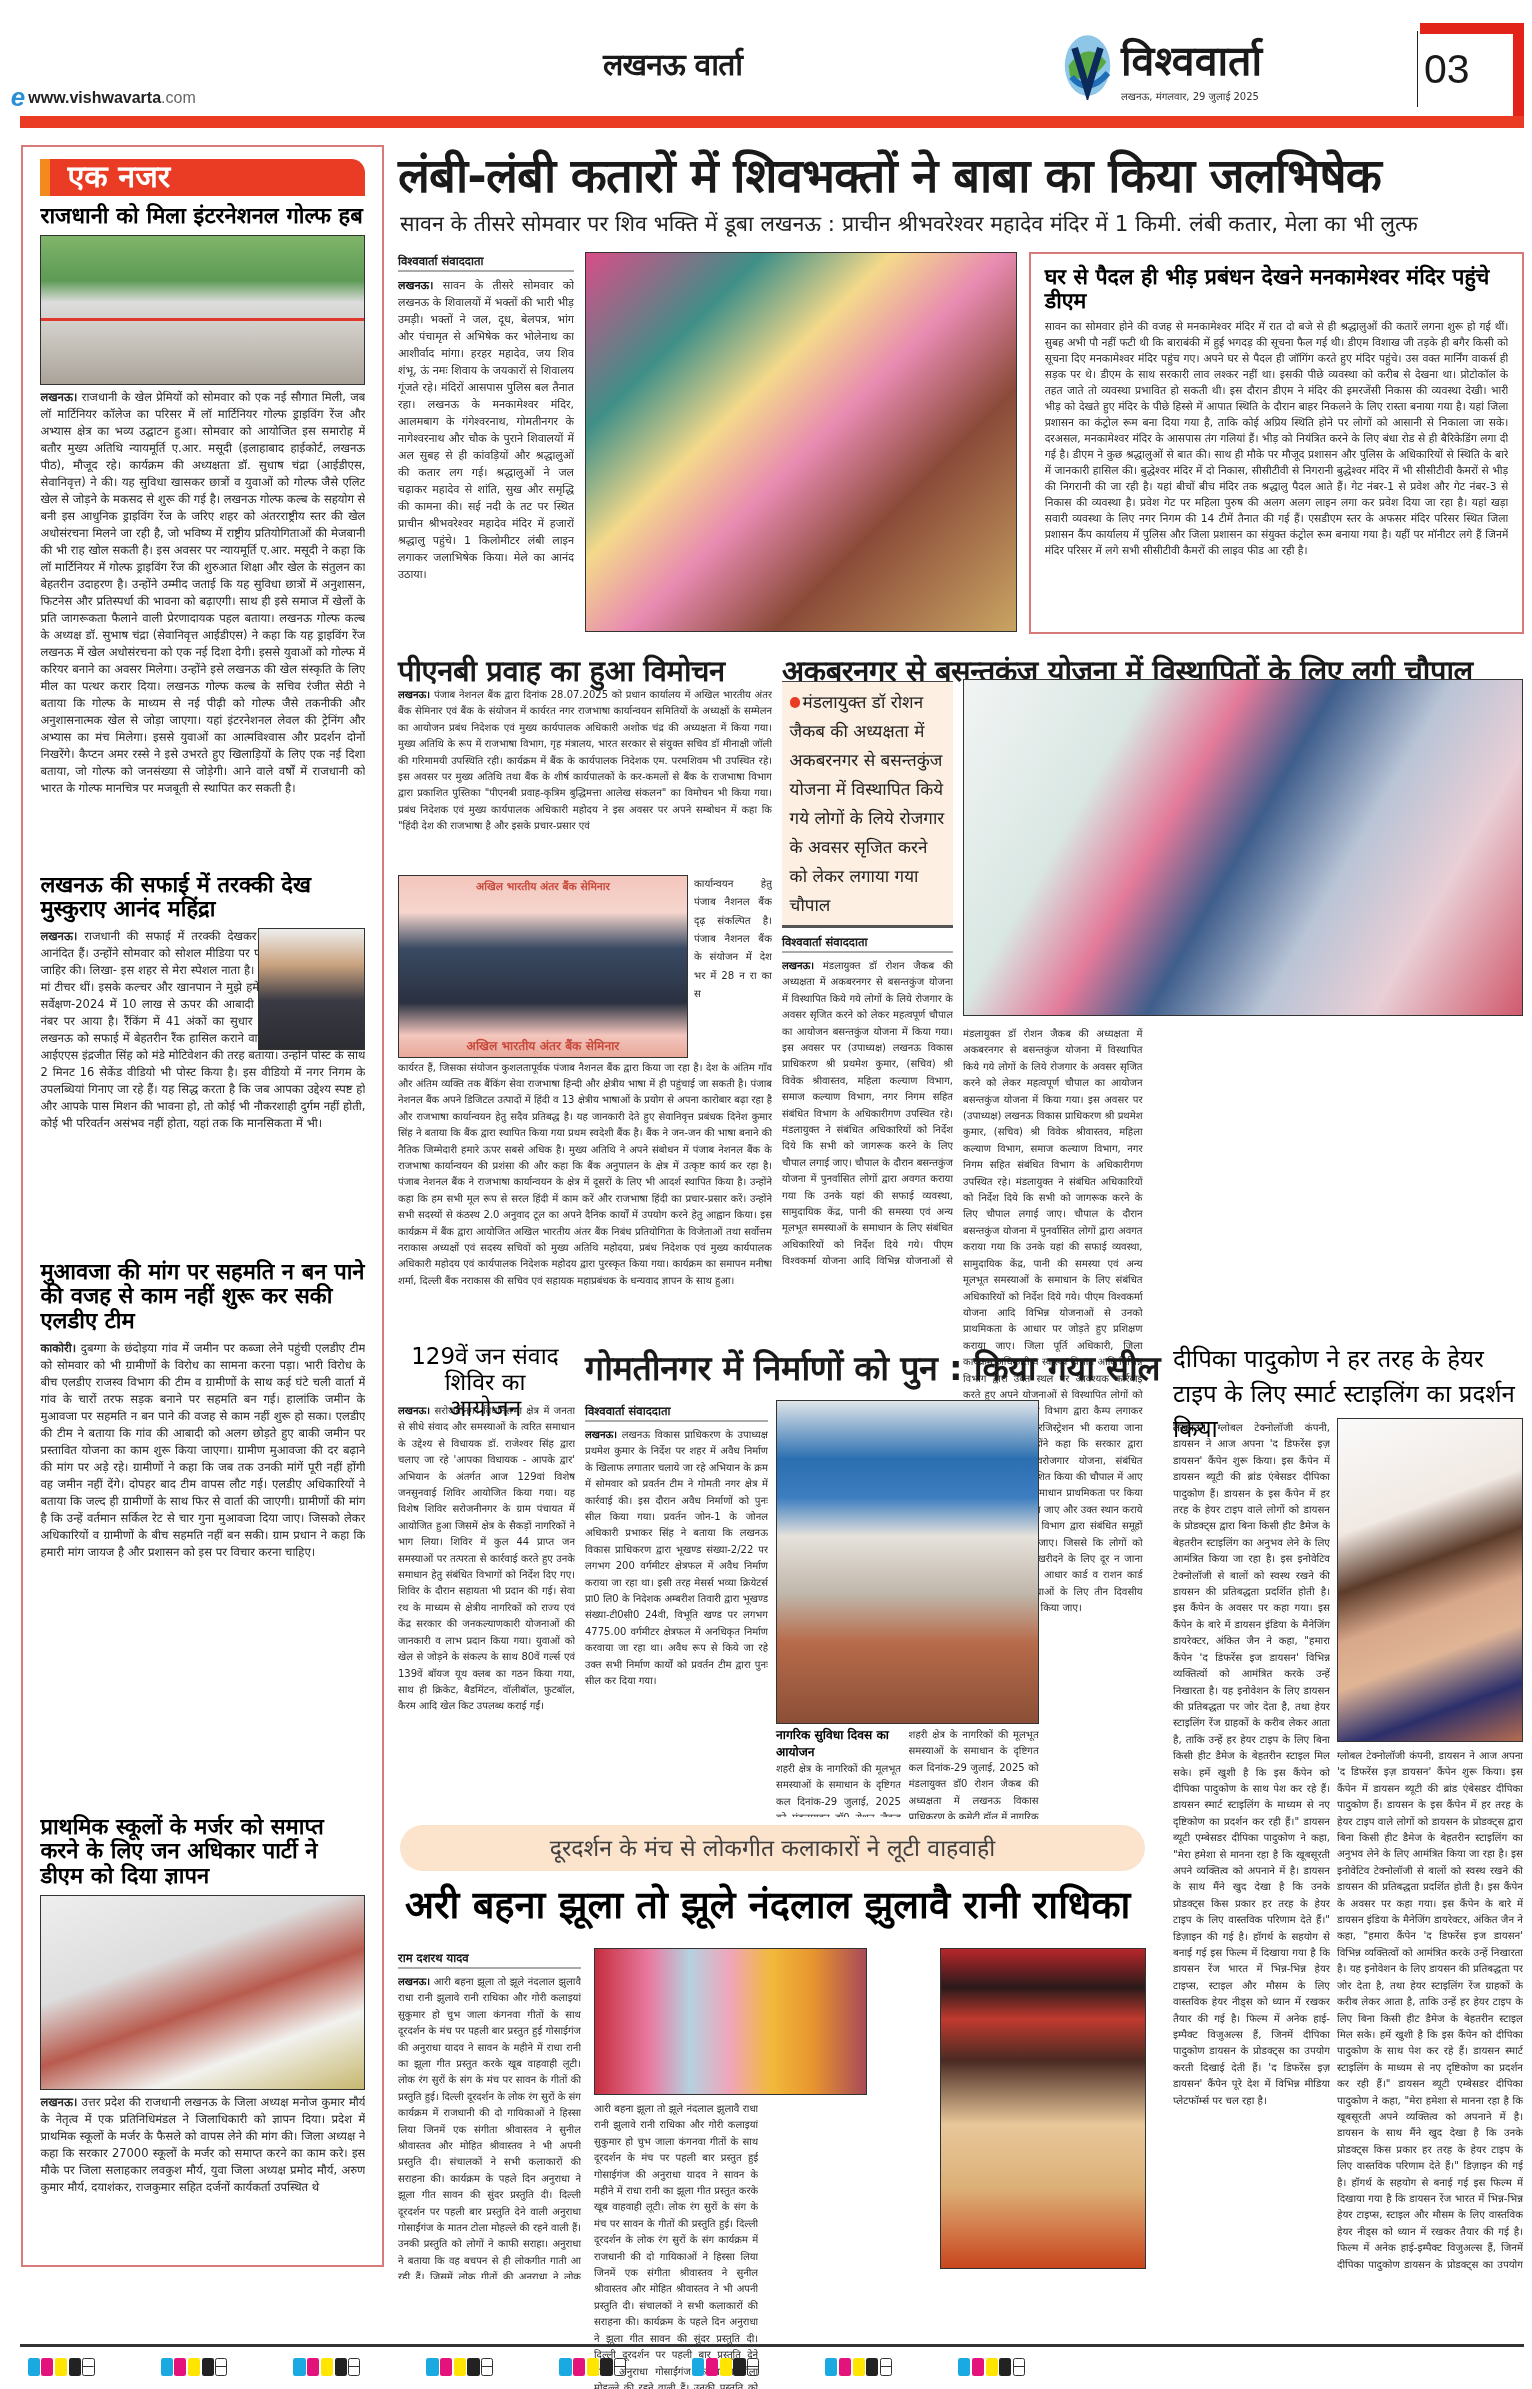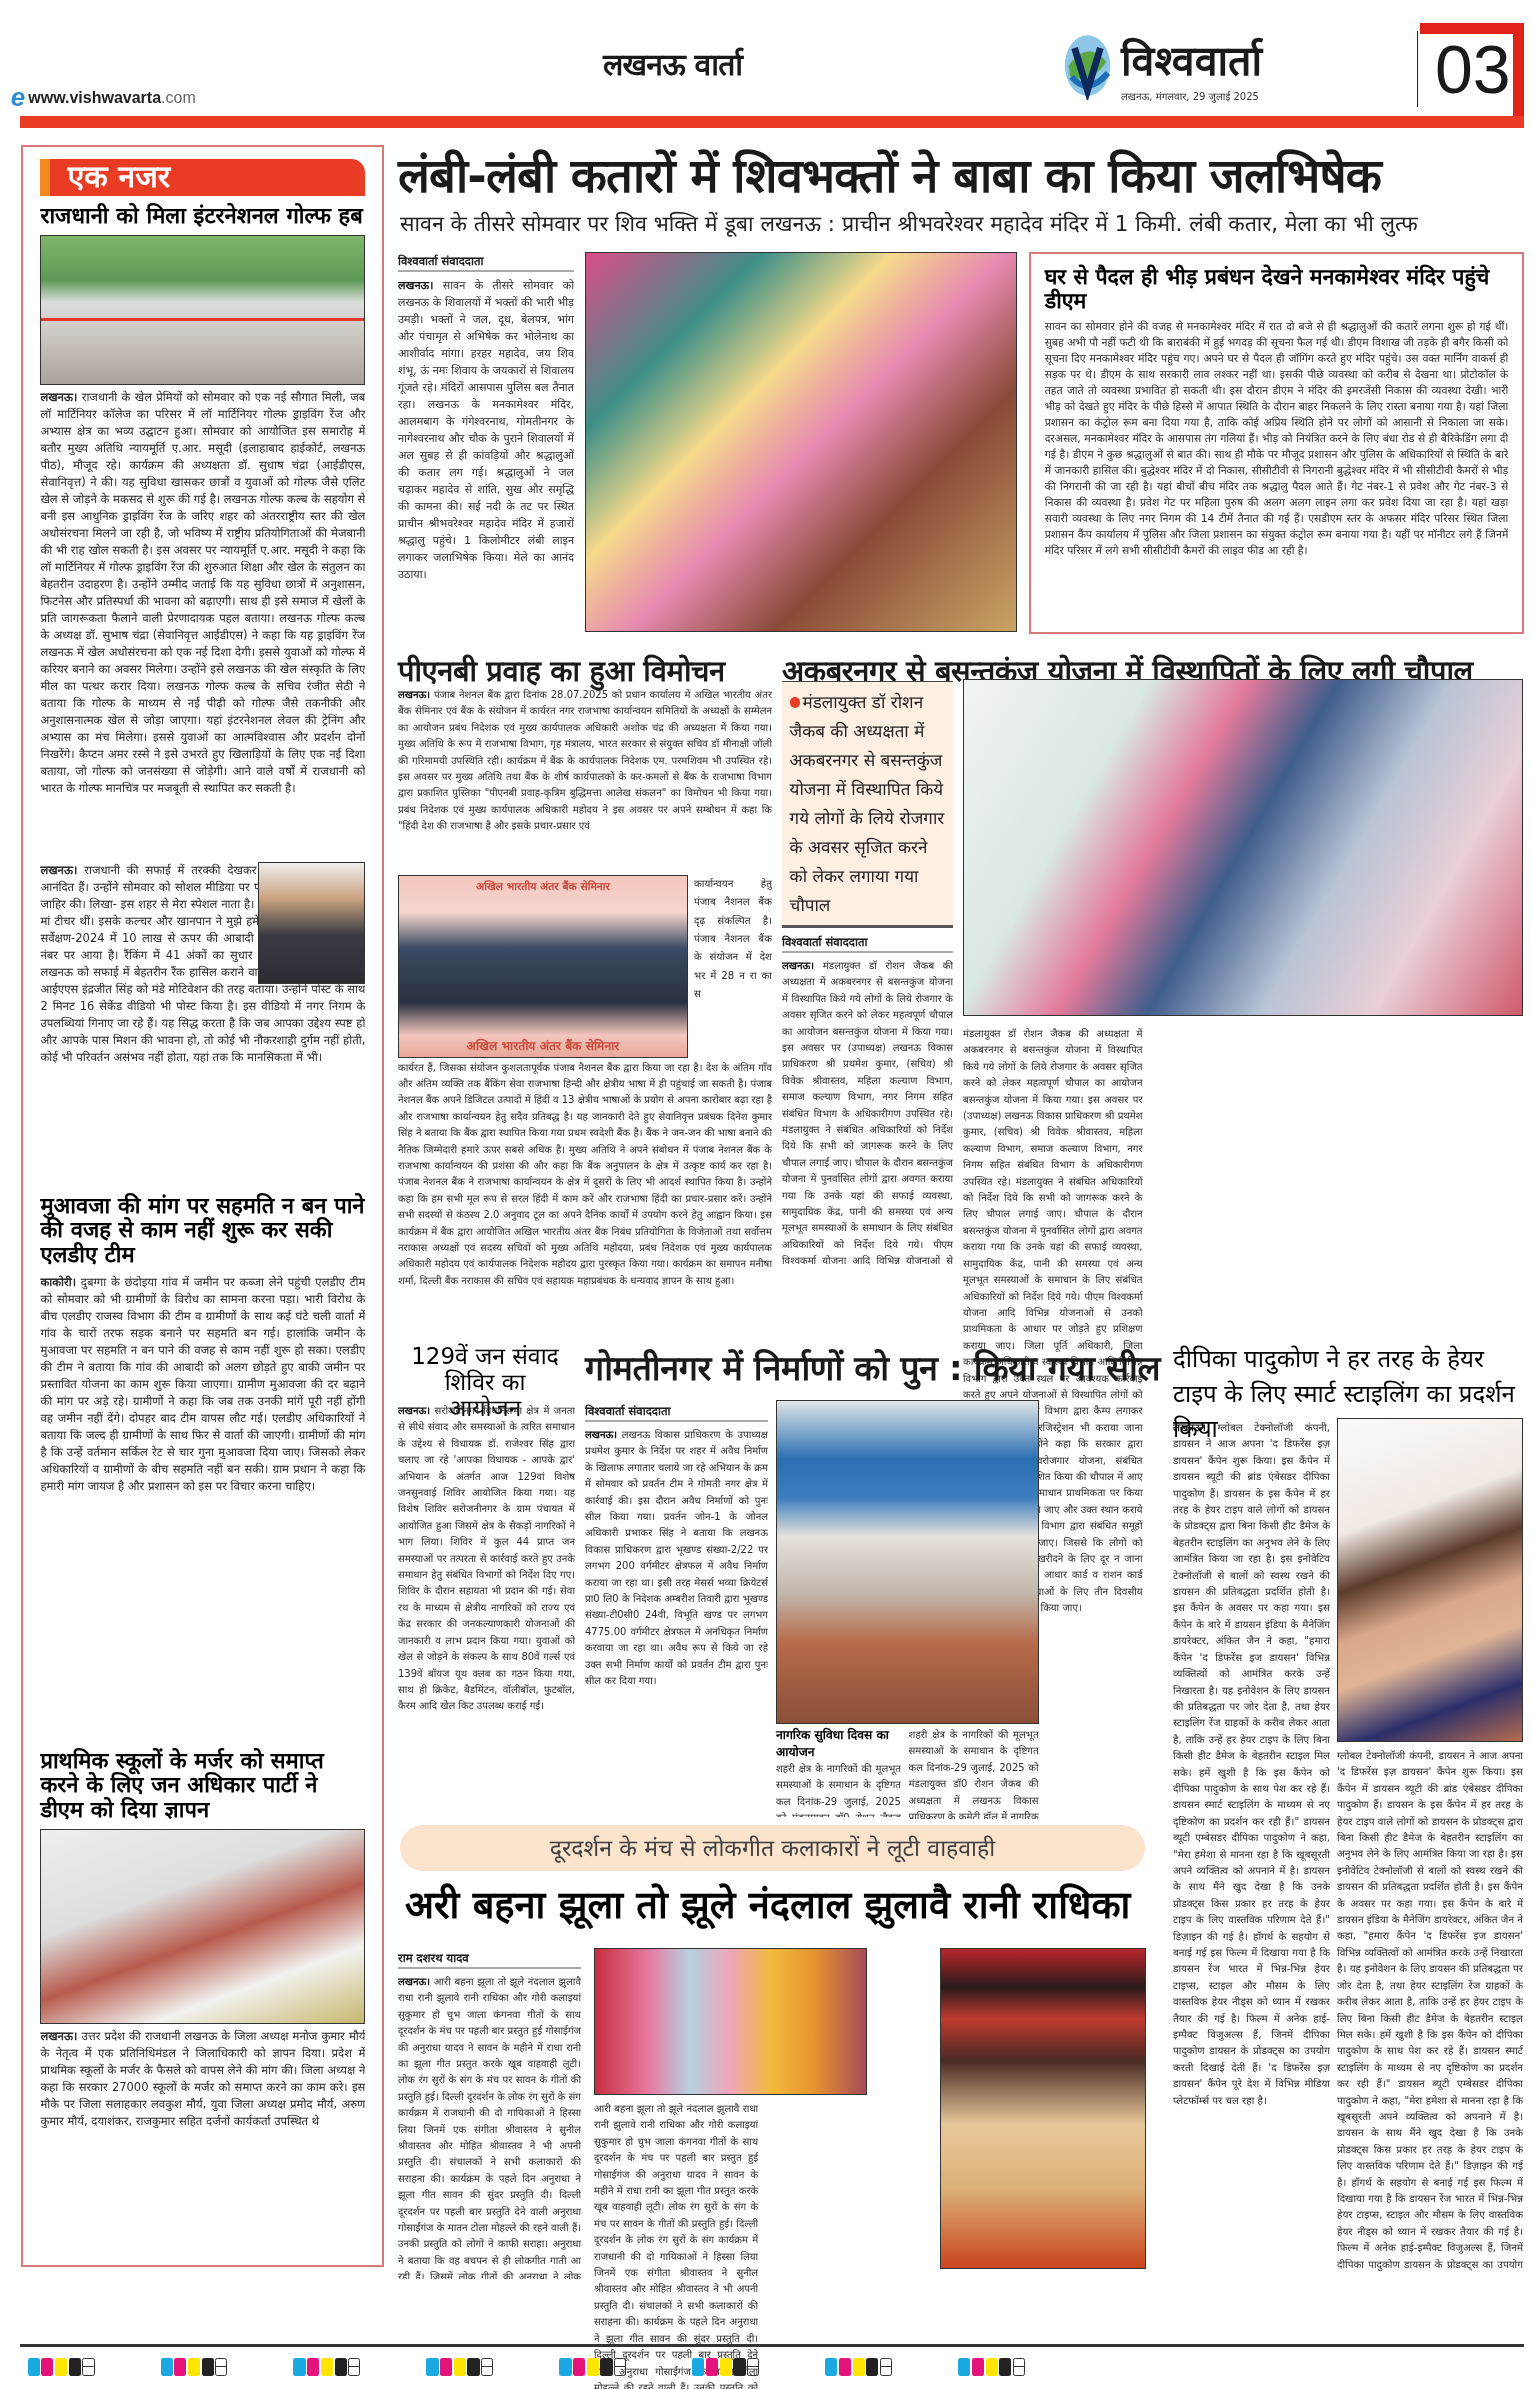--- a/index.html
+++ b/index.html
@@ -14,21 +14,21 @@
 .redbox{border:2.3px solid #d97a7a}
 
 #mast{left:0;top:0;width:1533px;height:130px}
 #site{left:10.7px;top:82px;font-size:16px;font-weight:700;color:#222;font-family:"Liberation Sans",sans-serif}
 #site .e{color:#2b8fd6;font-size:26px;font-style:italic;margin-right:3.1px;vertical-align:-3.1px}
 #site .dom{color:#666;font-weight:400}
 #sect{left:603px;top:43px;font-size:30px;font-weight:700;letter-spacing:-0.8px}
 #logo{left:1061px;top:30.5px;width:53px;height:69px}
 #brand{left:1121px;top:30.5px;font-size:41px;font-weight:700}
 #dateline{left:1121px;top:89px;font-size:10px;color:#333}
-#pgno{left:1417px;top:30.5px;width:92px;height:76px;border-left:1.5px solid #222;font-size:68px;font-family:"Liberation Sans",sans-serif;padding-left:17px;line-height:76px}
+#pgno{left:1417px;top:30.5px;width:92px;height:76px;border-left:1.5px solid #222;font-size:41px;font-family:"Liberation Sans",sans-serif;padding-left:6px;line-height:76px}
 #redtop{left:1420px;top:23px;width:104px;height:10.7px;background:#e2231a}
 #redright{left:1513px;top:23px;width:10.7px;height:103px;background:#e2231a}
 #redbar{left:20px;top:116px;width:1504px;height:12.2px;background:#ea3b25}
 
 #leftbox{left:21.4px;top:145px;width:363px;height:2122px}
 .ekn{background:#ea3b25;border-left:10.7px solid #f28a1f;border-radius:0 13.7px 0 0;color:#fff;font-size:30.5px;font-weight:700;padding:3.1px 17px;height:37px;line-height:30.5px}
 .lh{font-size:22px;margin:7.6px 0 6.1px}
 .ltxt{font-size:11.5px;line-height:17px;color:#2a2a2a;text-align:justify}
 
 #mainhl{left:398px;top:145px;font-size:47px;font-weight:700;letter-spacing:-0.8px;line-height:61px;white-space:nowrap}
@@ -69,20 +69,21 @@
 
 <div class="abs redbox" id="leftbox" style="padding:12.2px 17px 0 17px;overflow:hidden">
   <div class="ekn">एक नजर</div>
 
   <div class="hd lh">राजधानी को मिला इंटरनेशनल गोल्फ हब</div>
   <div class="photo" style="height:150px;background:linear-gradient(180deg,#7fb56a 0%,#5d9a55 30%,#ddd 45%,#c9c4bd 70%,#a9a39a 100%);position:relative">
     <div style="position:absolute;left:0;right:0;top:82px;height:3.8px;background:#e0362c"></div>
   </div>
   <p class="ltxt" style="margin-top:4.6px;height:473px;overflow:hidden"><b>लखनऊ।</b> <span>राजधानी के खेल प्रेमियों को सोमवार को एक नई सौगात मिली, जब लॉ मार्टिनियर कॉलेज का परिसर में लॉ मार्टिनियर गोल्फ ड्राइविंग रेंज और अभ्यास क्षेत्र का भव्य उद्घाटन हुआ। सोमवार को आयोजित इस समारोह में बतौर मुख्य अतिथि न्यायमूर्ति ए.आर. मसूदी (इलाहाबाद हाईकोर्ट, लखनऊ पीठ), मौजूद रहे। कार्यक्रम की अध्यक्षता डॉ. सुधाष चंद्रा (आईडीएस, सेवानिवृत्त) ने की। यह सुविधा खासकर छात्रों व युवाओं को गोल्फ जैसे एलिट खेल से जोड़ने के मकसद से शुरू की गई है। लखनऊ गोल्फ कल्ब के सहयोग से बनी इस आधुनिक ड्राइविंग रेंज के जरिए शहर को अंतरराष्ट्रीय स्तर की खेल अधोसंरचना मिलने जा रही है, जो भविष्य में राष्ट्रीय प्रतियोगिताओं की मेजबानी की भी राह खोल सकती है। इस अवसर पर न्यायमूर्ति ए.आर. मसूदी ने कहा कि लॉ मार्टिनियर में गोल्फ ड्राइविंग रेंज की शुरुआत शिक्षा और खेल के संतुलन का बेहतरीन उदाहरण है। उन्होंने उम्मीद जताई कि यह सुविधा छात्रों में अनुशासन, फिटनेस और प्रतिस्पर्धा की भावना को बढ़ाएगी। साथ ही इसे समाज में खेलों के प्रति जागरूकता फैलाने वाली प्रेरणादायक पहल बताया। लखनऊ गोल्फ कल्ब के अध्यक्ष डॉ. सुभाष चंद्रा (सेवानिवृत्त आईडीएस) ने कहा कि यह ड्राइविंग रेंज लखनऊ में खेल अधोसंरचना को एक नई दिशा देगी। इससे युवाओं को गोल्फ में करियर बनाने का अवसर मिलेगा। उन्होंने इसे लखनऊ की खेल संस्कृति के लिए मील का पत्थर करार दिया। लखनऊ गोल्फ कल्ब के सचिव रंजीत सेठी ने बताया कि गोल्फ के माध्यम से नई पीढ़ी को गोल्फ जैसे तकनीकी और अनुशासनात्मक खेल से जोड़ा जाएगा। यहां इंटरनेशनल लेवल की ट्रेनिंग और अभ्यास का मंच मिलेगा। इससे युवाओं का आत्मविश्वास और प्रदर्शन दोनों निखरेंगे। कैप्टन अमर रस्से ने इसे उभरते हुए खिलाड़ियों के लिए एक नई दिशा बताया, जो गोल्फ को जनसंख्या से जोड़ेगी। आने वाले वर्षों में राजधानी को भारत के गोल्फ मानचित्र पर मजबूती से स्थापित कर सकती है।</span></p>
 
+  <div class="hd lh" style="margin-top:10.7px">लखनऊ की सफाई में तरक्की देख मुस्कुराए आनंद महिंद्रा</div>
   <div style="position:relative;height:321px;overflow:hidden">
     <div class="photo" style="position:absolute;right:0;top:0;width:107px;height:122px;background:linear-gradient(180deg,#eee 0%,#c9a27e 30%,#3a3a44 60%,#2c2c33 100%)"></div>
     <p class="ltxt"><b>लखनऊ।</b> <span>राजधानी की सफाई में तरक्की देखकर उद्योगपति आनंद महिंद्रा आनंदित हैं। उन्होंने सोमवार को सोशल मीडिया पर पोस्ट लिखकर अपनी खुशी जाहिर की। लिखा- इस शहर से मेरा स्पेशल नाता है। यहां आईटी कॉलेज में मेरी मां टीचर थीं। इसके कल्चर और खानपान ने मुझे हमेशा प्रभावित किया। स्वच्छ सर्वेक्षण-2024 में 10 लाख से ऊपर की आबादी वाले शहर लखनऊ तीसरे नंबर पर आया है। रैंकिंग में 41 अंकों का सुधार हुआ है। आनंद महिंद्रा ने लखनऊ को सफाई में बेहतरीन रैंक हासिल कराने वाले तत्कालीन नगर आयुक्त आईएएस इंद्रजीत सिंह को मंडे मोटिवेशन की तरह बताया। उन्होंने पोस्ट के साथ 2 मिनट 16 सेकेंड वीडियो भी पोस्ट किया है। इस वीडियो में नगर निगम के उपलब्धियां गिनाए जा रहे हैं। यह सिद्ध करता है कि जब आपका उद्देश्य स्पष्ट हो और आपके पास मिशन की भावना हो, तो कोई भी नौकरशाही दुर्गम नहीं होती, कोई भी परिवर्तन असंभव नहीं होता, यहां तक कि मानसिकता में भी।</span></p>
   </div>
 
   <div class="hd lh" style="margin-top:10.7px">मुआवजा की मांग पर सहमति न बन पाने की वजह से काम नहीं शुरू कर सकी एलडीए टीम</div>
   <p class="ltxt" style="height:447px;overflow:hidden"><b>काकोरी।</b> <span>दुबग्गा के छंदोइया गांव में जमीन पर कब्जा लेने पहुंची एलडीए टीम को सोमवार को भी ग्रामीणों के विरोध का सामना करना पड़ा। भारी विरोध के बीच एलडीए राजस्व विभाग की टीम व ग्रामीणों के साथ कई घंटे चली वार्ता में गांव के चारों तरफ सड़क बनाने पर सहमति बन गई। हालांकि जमीन के मुआवजा पर सहमति न बन पाने की वजह से काम नहीं शुरू हो सका। एलडीए की टीम ने बताया कि गांव की आबादी को अलग छोड़ते हुए बाकी जमीन पर प्रस्तावित योजना का काम शुरू किया जाएगा। ग्रामीण मुआवजा की दर बढ़ाने की मांग पर अड़े रहे। ग्रामीणों ने कहा कि जब तक उनकी मांगें पूरी नहीं होंगी वह जमीन नहीं देंगे। दोपहर बाद टीम वापस लौट गई। एलडीए अधिकारियों ने बताया कि जल्द ही ग्रामीणों के साथ फिर से वार्ता की जाएगी। ग्रामीणों की मांग है कि उन्हें वर्तमान सर्किल रेट से चार गुना मुआवजा दिया जाए। जिसको लेकर अधिकारियों व ग्रामीणों के बीच सहमति नहीं बन सकी। ग्राम प्रधान ने कहा कि हमारी मांग जायज है और प्रशासन को इस पर विचार करना चाहिए।</span></p>
 
   <div class="hd lh" style="margin-top:28px">प्राथमिक स्कूलों के मर्जर को समाप्त करने के लिए जन अधिकार पार्टी ने डीएम को दिया ज्ञापन</div>
   <div class="photo" style="height:195px;background:linear-gradient(160deg,#eee 0%,#ddd 35%,#b85b4e 55%,#f2f2ef 75%,#c7b76f 100%)"></div>

